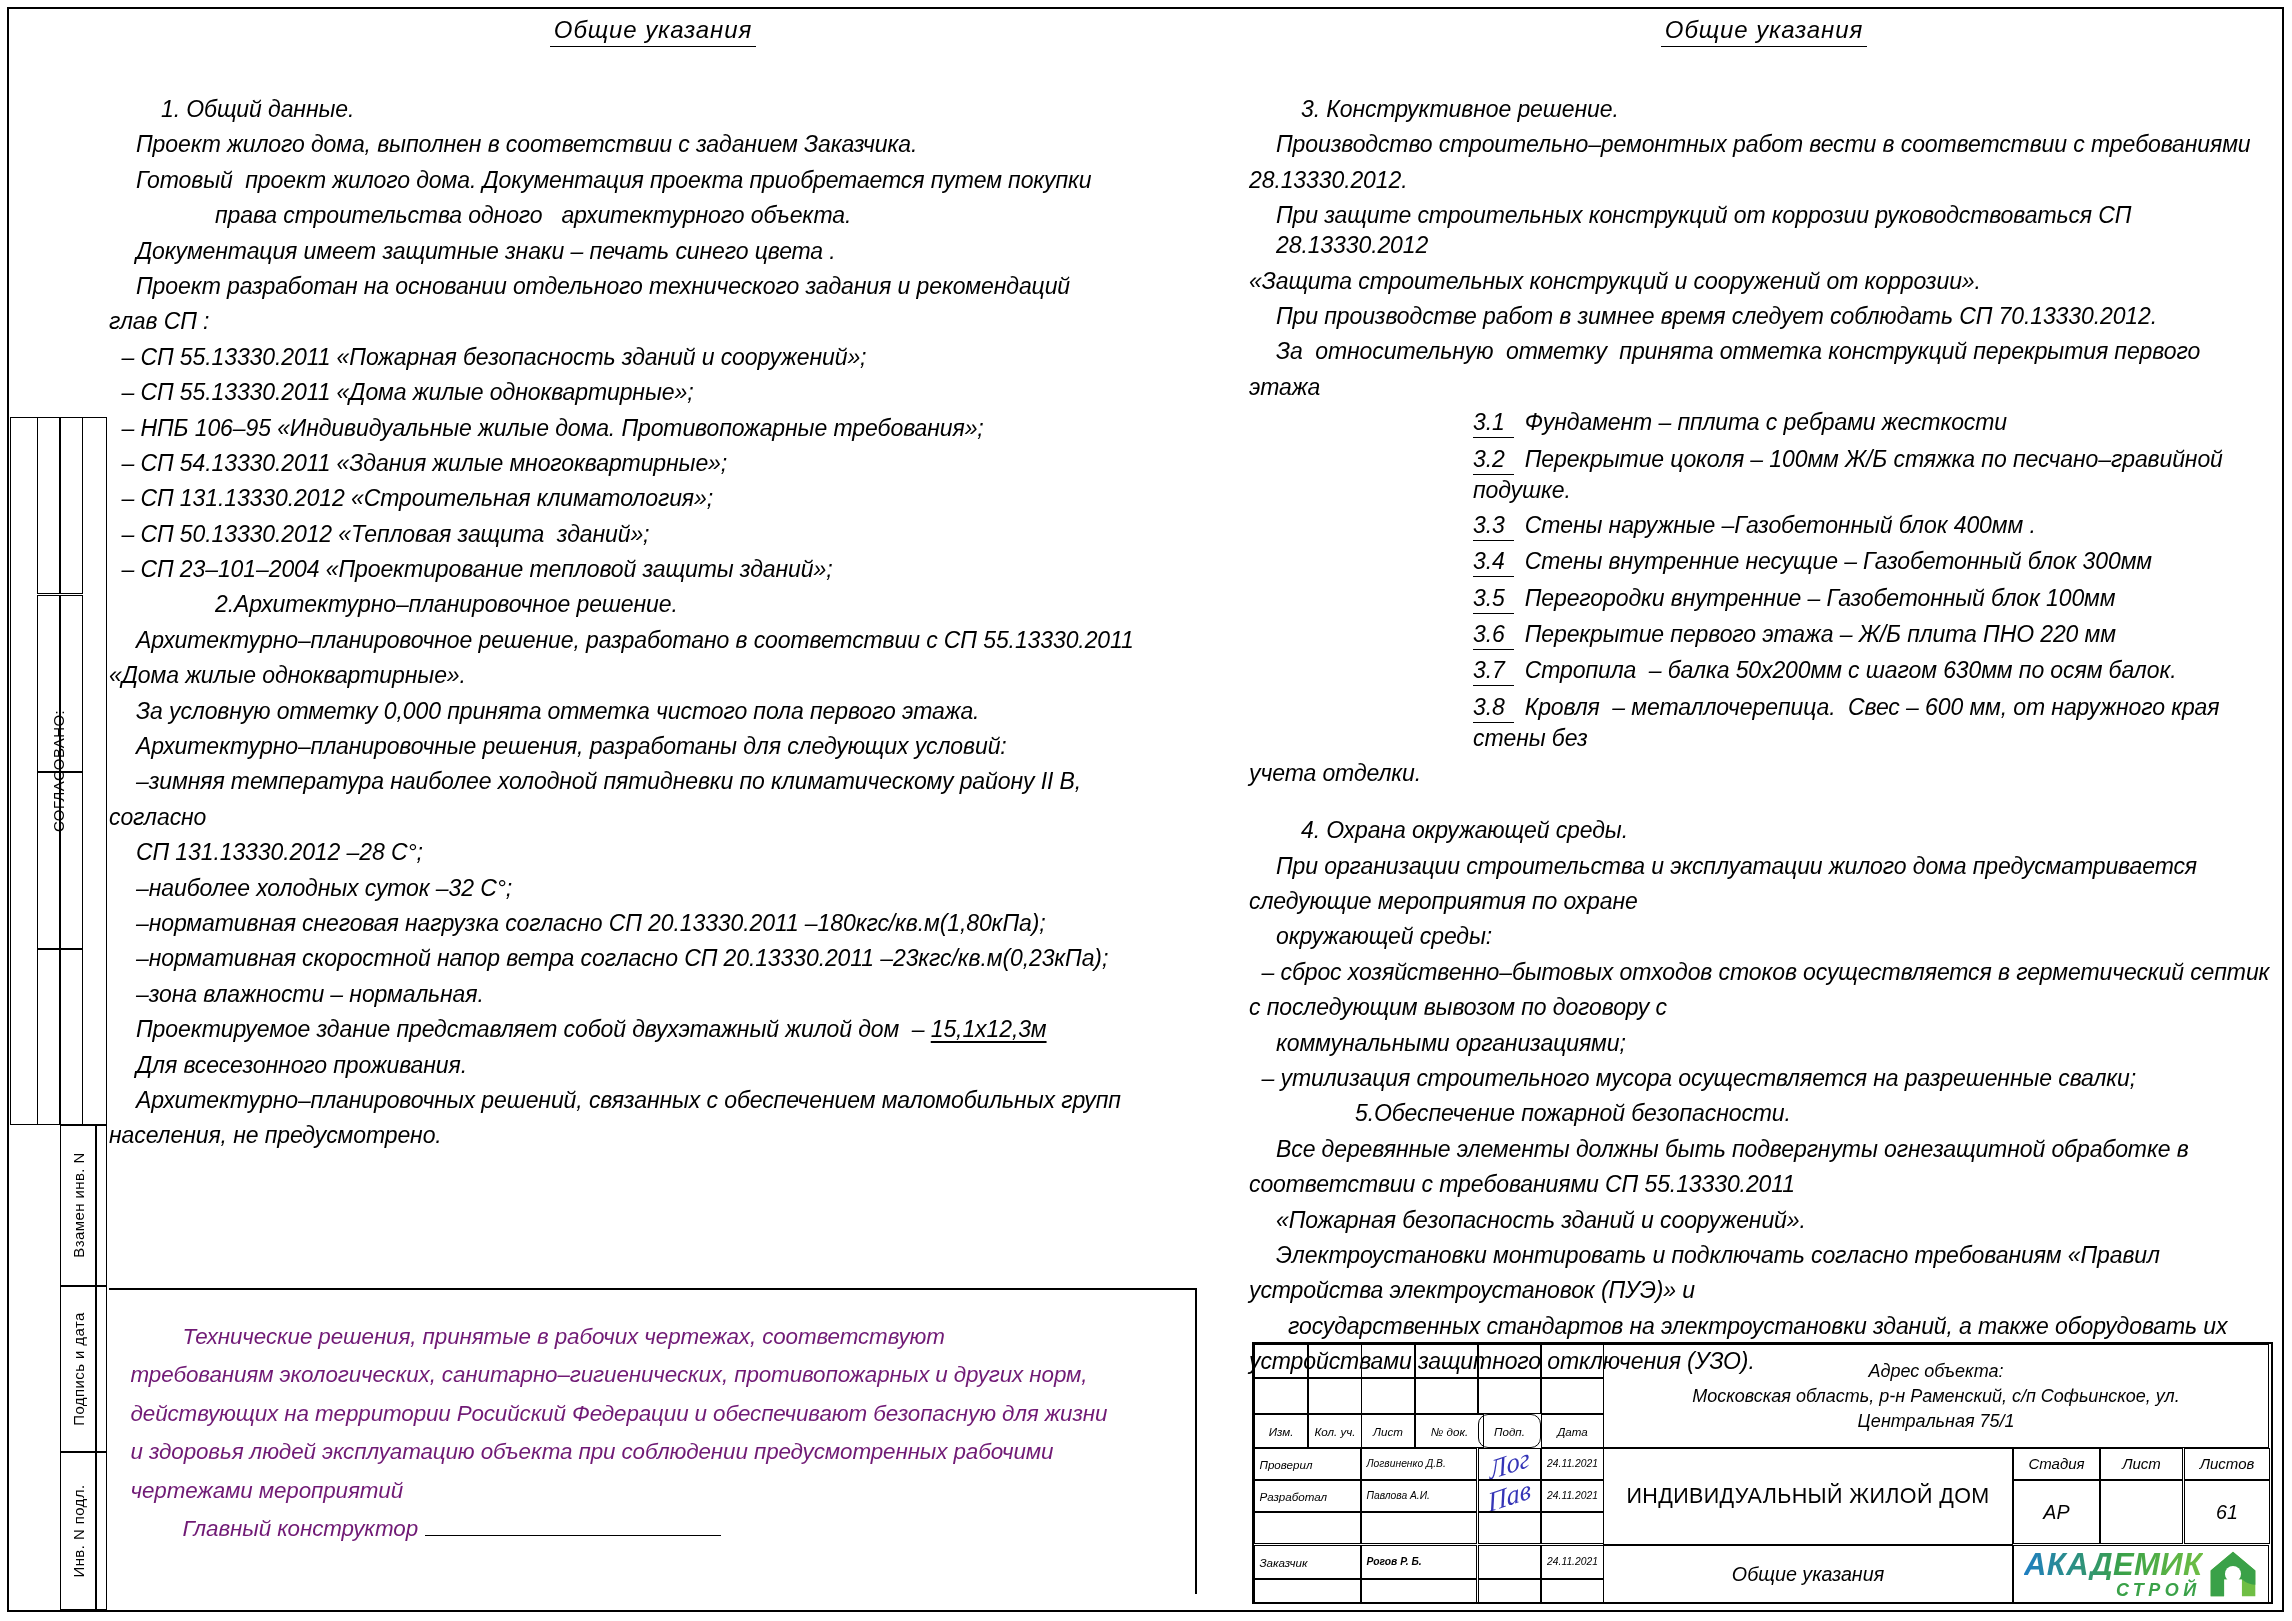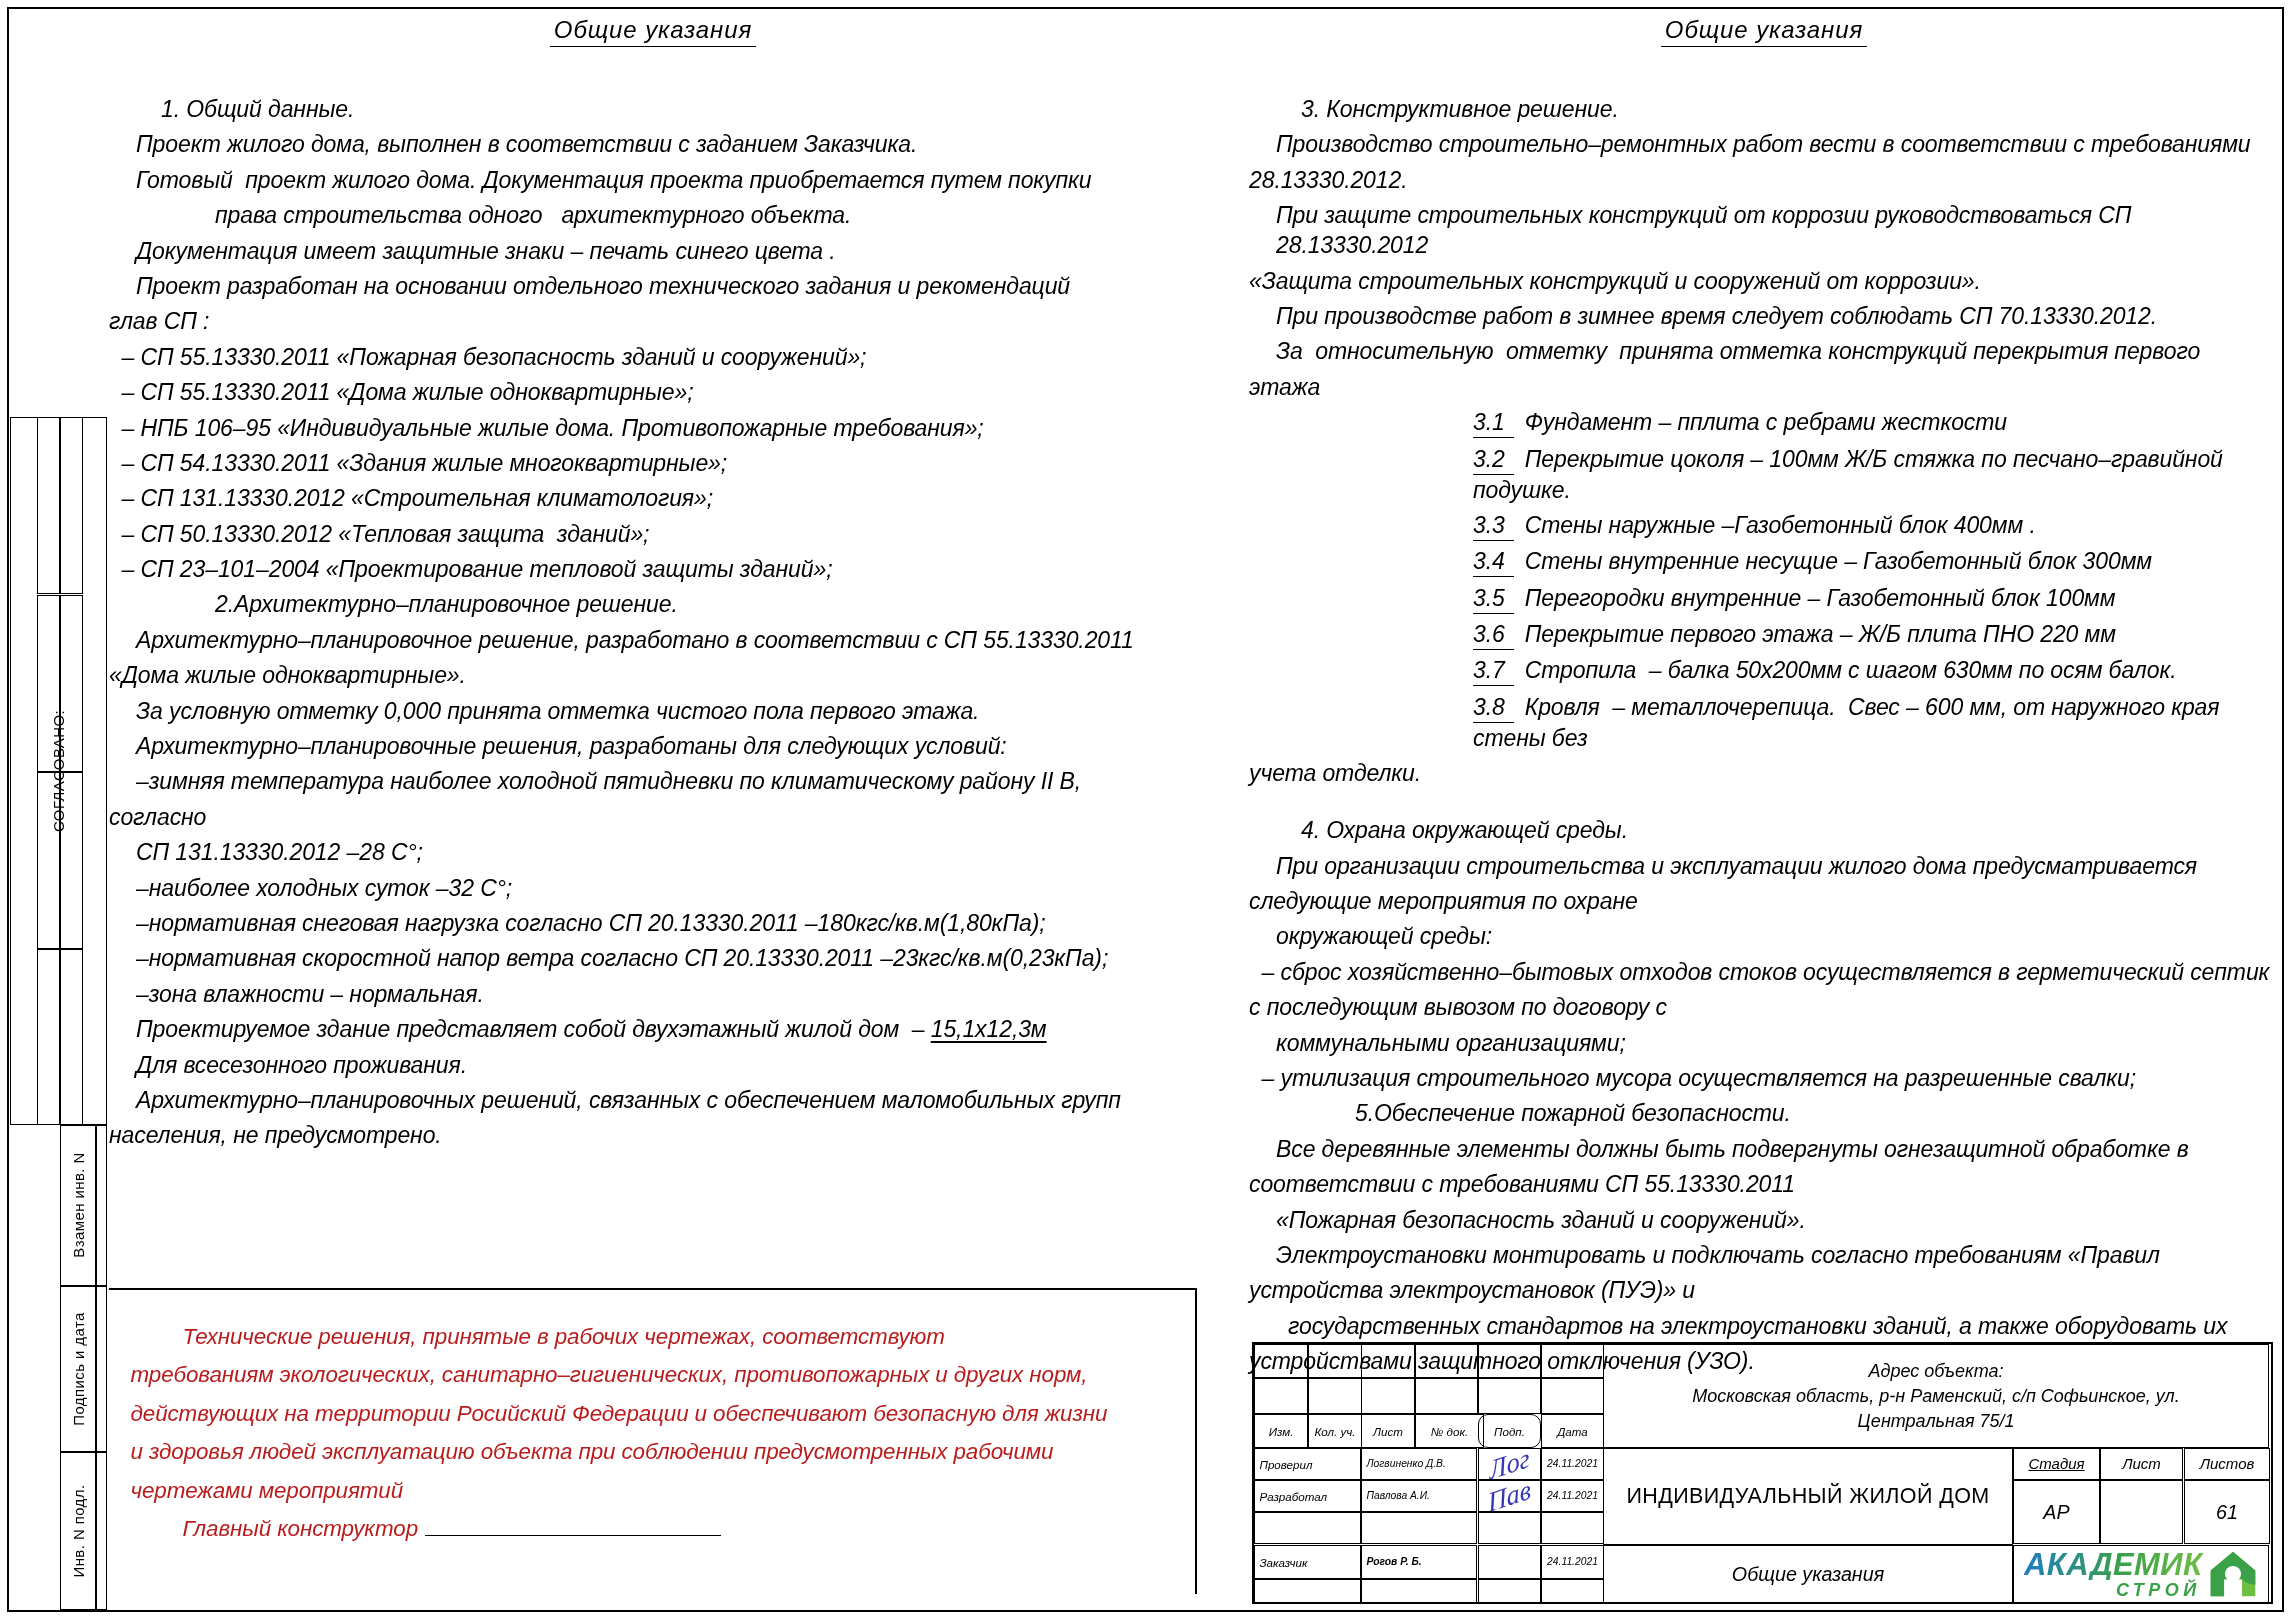--- a/index.html
+++ b/index.html
@@ -105,21 +105,21 @@
   .note-box {
     position: absolute;
     left: 109px;
     top: 1288px;
     width: 1088px;
     height: 306px;
     border-top: 2.7px solid #000;
     border-right: 2.7px solid #000;
     box-sizing: border-box;
     padding: 30px 21.5px 0 21.5px;
-    color: #b91c1c;
+    color: #701a75;
     font-family: "Liberation Sans", sans-serif;
   }
   .note-box .ln { font-size: 22.4px; line-height: 33px; }
   .sign-line {
     display: inline-block;
     min-width: 296px;
     border-bottom: 1.8px solid #000;
     margin-left: 7.2px;
   }
 
@@ -386,21 +386,21 @@
     <div class="cell addr" style="left:349px; top:0; width:666px; height:104px;">
       <span>Адрес объекта:</span>
       <span>Московская область, р-н Раменский, с/п Софьинское, ул.</span>
       <span>Центральная 75/1</span>
     </div>
 
     <div class="cell big" style="left:349px; top:104px; width:410px; height:97px;">ИНДИВИДУАЛЬНЫЙ ЖИЛОЙ ДОМ</div>
 
     <div class="cell mid" style="left:349px; top:201px; width:410px; height:58px;">Общие указания</div>
 
-    <div class="cell" style="left:759px; top:104px; width:87px; height:32px;text-decoration:underline;">Стадия</div>
+    <div class="cell" style="left:759px; top:104px; width:87px; height:32px;">Стадия</div>
     <div class="cell" style="left:846px; top:104px; width:83px; height:32px;">Лист</div>
     <div class="cell" style="left:930px;top:104px; width:86px; height:32px;">Листов</div>
 
     <div class="cell mid" style="left:759px; top:136px; width:87px; height:64px;">АР</div>
     <div class="cell mid" style="left:846px; top:136px; width:83px; height:64px;"></div>
     <div class="cell mid" style="left:930px;top:136px; width:86px; height:64px;">61</div>
 
     <div class="cell" style="left:759px; top:201px; width:256px; height:58px;">
       <div class="logo-wrap" style="position:relative;">
         <div class="logo-text">

